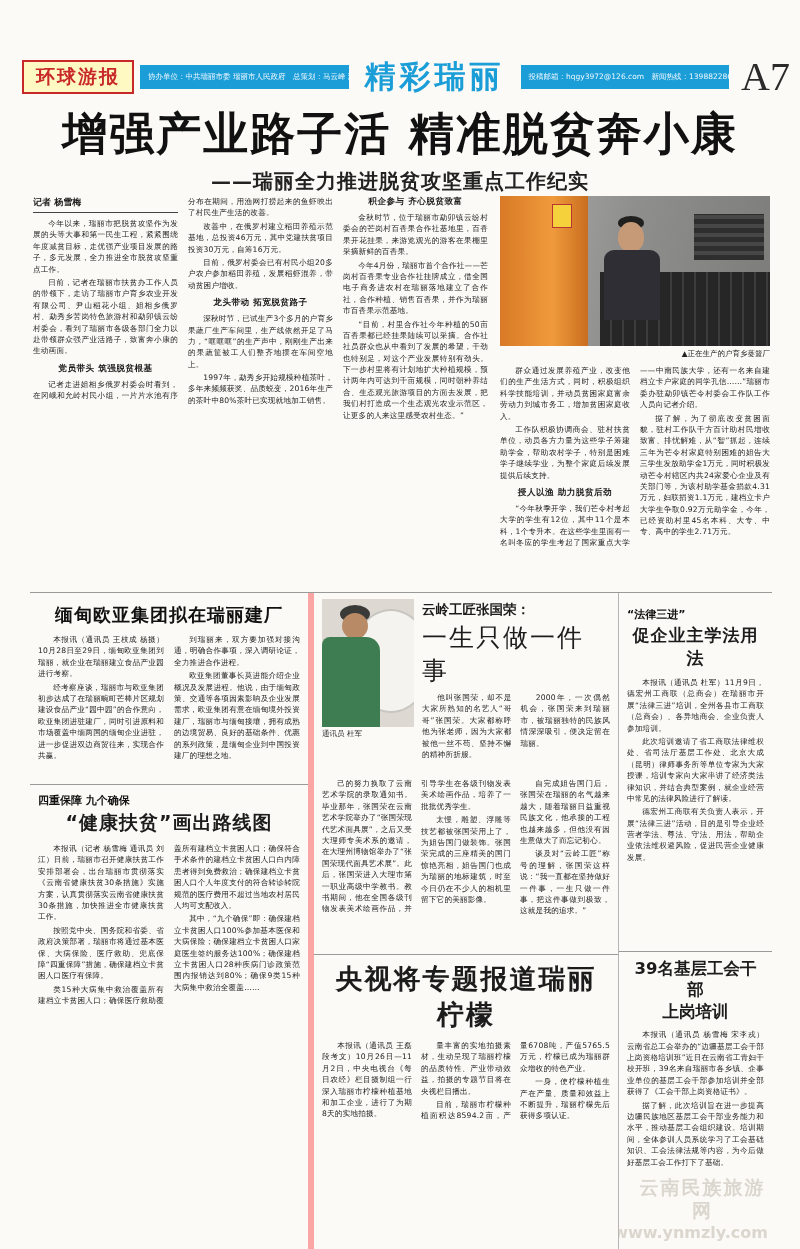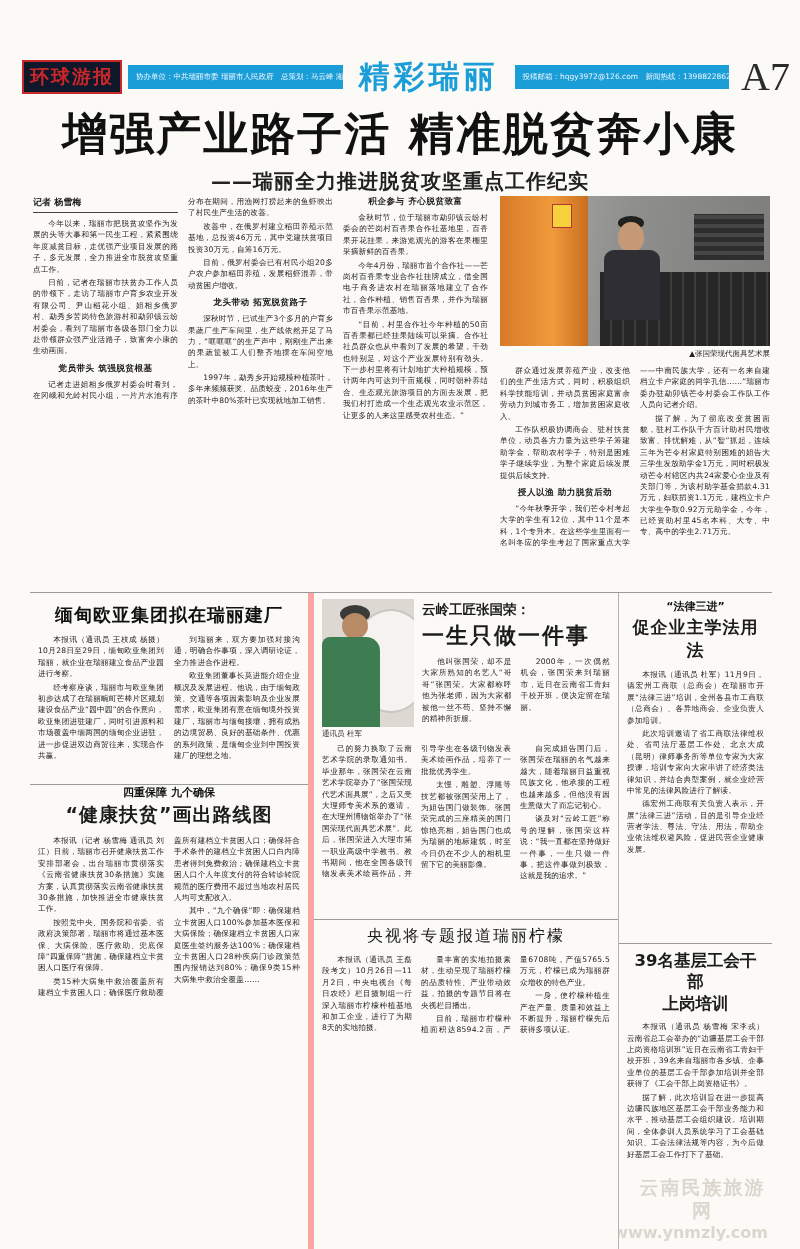--- a/index.html
+++ b/index.html
@@ -8,21 +8,21 @@
     background:#fbfaf6;overflow:hidden;
     font-family:"DejaVu Sans","Liberation Sans",sans-serif;
     color:#1c1c1c;
   }
   
   .masthead{
     position:absolute;left:22px;top:58px;right:10px;height:38px;
     display:flex;align-items:center;gap:6px;
   }
   .logo-box{
-    background:#0f172a;border:2px solid #c9282a;padding:2px 6px;
+    background:#fef9c3;border:2px solid #c9282a;padding:2px 12px;
     color:#c9282a;font-weight:900;font-size:19px;letter-spacing:2px;white-space:nowrap;
   }
   .blue-bar{
     background:#1b9ed8;color:#eef8ff;font-size:7.5px;line-height:1.1;
     display:flex;align-items:center;padding:0 8px;height:24px;white-space:nowrap;
     overflow:hidden;
   }
   .bar-left{flex:0 1 215px;}
   .bar-right{flex:0 1 215px;}
   .section-title{
@@ -83,43 +83,43 @@
   
   .band{
     position:absolute;left:30px;right:28px;top:592px;bottom:0;
     border-top:1px solid #9a9a9a;display:flex;
   }
   .b-col{padding:6px 8px 0 8px;overflow:hidden;}
   .b-left{width:262px;border-right:6px solid #fca5a5;}
   .b-mid{width:288px;border-right:1px solid #b5b5b5;}
   .b-right{flex:1;position:relative;}
   .art-title{font-size:18px;font-weight:900;text-align:center;letter-spacing:1px;margin:4px 0 7px 0;color:#111;}
-  .kicker{font-size:11px;font-weight:900;text-align:center;margin-top:0;color:#111;}
+  .kicker{font-size:11px;font-weight:900;margin-top:8px;color:#111;}
   .cols2{column-count:2;column-gap:10px;text-align:justify;}
   .cols3{column-count:3;column-gap:9px;text-align:justify;}
   .rule{border-top:1px solid #9a9a9a;margin:8px -8px 0 -8px;}
   
   .craft-head{display:flex;gap:8px;margin-bottom:4px;}
   .craft-photo{position:relative;width:92px;height:128px;background:#ddd9d2;flex:none;overflow:hidden;}
   .cp-disc{position:absolute;right:-18px;top:10px;width:78px;height:100px;border-radius:50%;
     background:#f4f3ef;border:2px solid #c8c6c0;}
   .cp-hair{position:absolute;left:18px;top:6px;width:30px;height:18px;border-radius:50%;background:#3a3a38;}
   .cp-face{position:absolute;left:20px;top:14px;width:26px;height:26px;border-radius:50%;background:#b98a66;}
   .cp-shirt{position:absolute;left:0px;top:38px;width:58px;height:90px;border-radius:8px 14px 0 0;
     background:#3e7d52;}
   .craft-right{flex:1;}
   .craft-kicker{font-size:13.5px;font-weight:900;margin:2px 0 2px 0;}
-  .craft-title{font-size:22px;font-weight:700;letter-spacing:2px;margin-bottom:5px;}
+  .craft-title{font-size:25px;font-weight:400;letter-spacing:2px;margin-bottom:5px;}
   .photo-credit{font-size:7.5px;color:#333;margin-top:2px;}
   .craft-toptext{height:82px;overflow:hidden;column-count:2;column-gap:9px;}
   .craft-body{height:168px;overflow:hidden;margin-top:4px;}
   .health-title{font-size:19px;font-weight:900;text-align:center;letter-spacing:1px;margin:2px 0 7px 0;}
   .union-title{font-size:16.5px;font-weight:900;text-align:center;line-height:1.3;margin:6px 0 7px 0;}
   .law-title{font-size:17px;font-weight:900;text-align:center;letter-spacing:1px;margin:2px 0 7px 0;}
-  .cctv-title{font-size:16px;font-weight:400;text-align:center;letter-spacing:2px;margin:6px 0 7px 0;}
+  .cctv-title{font-size:27px;font-weight:700;text-align:center;letter-spacing:2px;margin:6px 0 7px 0;}
   .watermark{
     position:absolute;right:4px;bottom:6px;text-align:center;color:#dbd7cf;
     font-weight:900;line-height:1.25;user-select:none;
   }
   .wm1{font-size:19px;letter-spacing:2px;padding-left:24px;}
   .wm2{font-size:16px;}
   .h-fix-a{height:142px;overflow:hidden;}
   .h-fix-d{height:386px;overflow:hidden;}
   .h-fix-e{height:168px;overflow:hidden;}
   .h-fix-c{height:266px;overflow:hidden;}
@@ -163,21 +163,21 @@
     <div class="m-right">
       <div class="photo">
         <div class="ph-orange"></div>
         <div class="ph-warn"></div>
         <div class="ph-crates"></div>
         <div class="ph-crate2"></div>
         <div class="ph-hair"></div>
         <div class="ph-head"></div>
         <div class="ph-body"></div>
       </div>
-      <div class="photo-cap">▲张国荣现代面具艺术展</div>
+      <div class="photo-cap">▲正在生产的户育乡蒌篮厂</div>
       <div class="m-right-text">
         <p class="np">群众通过发展养殖产业，改变他们的生产生活方式，同时，积极组织科学技能培训，并动员贫困家庭富余劳动力到城市务工，增加贫困家庭收入。</p>
         <p class="np">工作队积极协调商会、驻村扶贫单位，动员各方力量为这些学子筹建助学金，帮助农村学子，特别是困难学子继续学业，为整个家庭后续发展提供后续支持。</p>
         <div class="subhead">授人以渔 助力脱贫后劲</div>
         <p class="np">“今年秋季开学，我们芒令村考起大学的学生有12位，其中11个是本科，1个专升本。在这些学生里面有一名叫冬应的学生考起了国家重点大学——中南民族大学，还有一名来自建档立卡户家庭的同学孔信……”瑞丽市委办驻勐卯镇芒令村委会工作队工作人员向记者介绍。</p>
         <p class="np">据了解，为了彻底改变贫困面貌，驻村工作队千方百计助村民增收致富、排忧解难，从“智”抓起，连续三年为芒令村家庭特别困难的姐告大三学生发放助学金1万元，同时积极发动芒令村辖区内共24家爱心企业及有关部门等，为该村助学基金捐款4.31万元，妇联捐资1.1万元，建档立卡户大学生争取0.92万元助学金，今年，已经资助村里45名本科、大专、中专、高中的学生2.71万元。</p>
       </div>
     </div>
   </div>
 
@@ -216,21 +216,21 @@
               <div class="cp-face"></div>
               <div class="cp-shirt"></div>
             </div>
             <div class="photo-credit">通讯员 杜军</div>
           </div>
           <div class="craft-right">
             <div class="craft-kicker">云岭工匠张国荣：</div>
             <div class="craft-title">一生只做一件事</div>
             <div class="craft-toptext">
               <p class="np">他叫张国荣，却不是大家所熟知的名艺人“哥哥”张国荣。大家都称呼他为张老师，因为大家都被他一丝不苟、坚持不懈的精神所折服。</p>
-              <p class="np">2000年，一次偶然机会，张国荣来到瑞丽市，近日在云南省工青妇干校开班，便决定留在瑞丽。</p>
+              <p class="np">2000年，一次偶然机会，张国荣来到瑞丽市，被瑞丽独特的民族风情深深吸引，便决定留在瑞丽。</p>
             </div>
           </div>
         </div>
         <div class="cols3 craft-body">
           <p class="np">己的努力换取了云南艺术学院的录取通知书。毕业那年，张国荣在云南艺术学院举办了“张国荣现代艺术面具展”，之后又受大理师专美术系的邀请，在大理州博物馆举办了“张国荣现代面具艺术展”。此后，张国荣进入大理市第一职业高级中学教书。教书期间，他在全国各级刊物发表美术绘画作品，并引导学生在各级刊物发表美术绘画作品，培养了一批批优秀学生。</p>
           <p class="np">太慢，雕塑、浮雕等技艺都被张国荣用上了，为姐告国门做装饰。张国荣完成的三座精美的国门惊艳亮相，姐告国门也成为瑞丽的地标建筑，时至今日仍在不少人的相机里留下它的美丽影像。</p>
           <p class="np">自完成姐告国门后，张国荣在瑞丽的名气越来越大，随着瑞丽日益重视民族文化，他承接的工程也越来越多，但他没有因生意做大了而忘记初心。</p>
           <p class="np">谈及对“云岭工匠”称号的理解，张国荣这样说：“我一直都在坚持做好一件事，一生只做一件事，把这件事做到极致，这就是我的追求。”</p>
         </div>
       </div>

